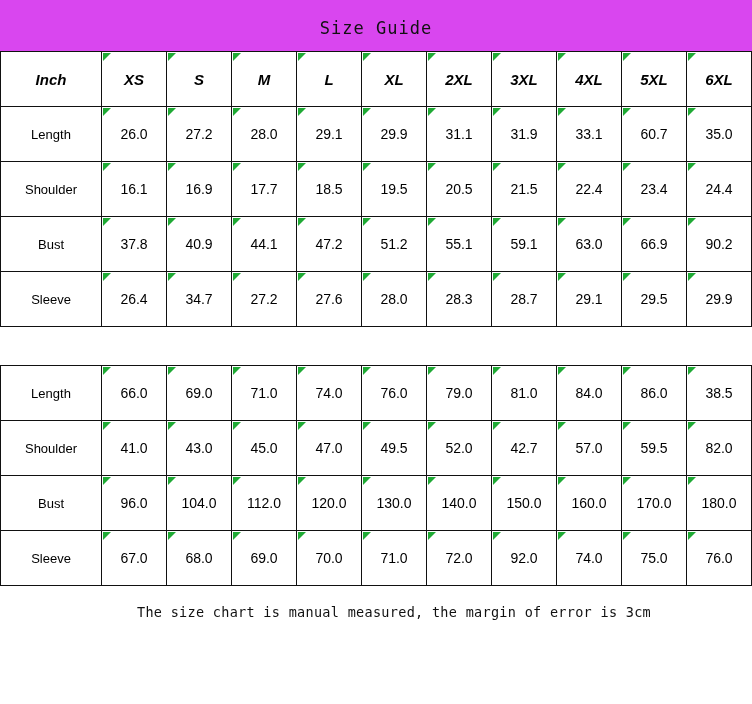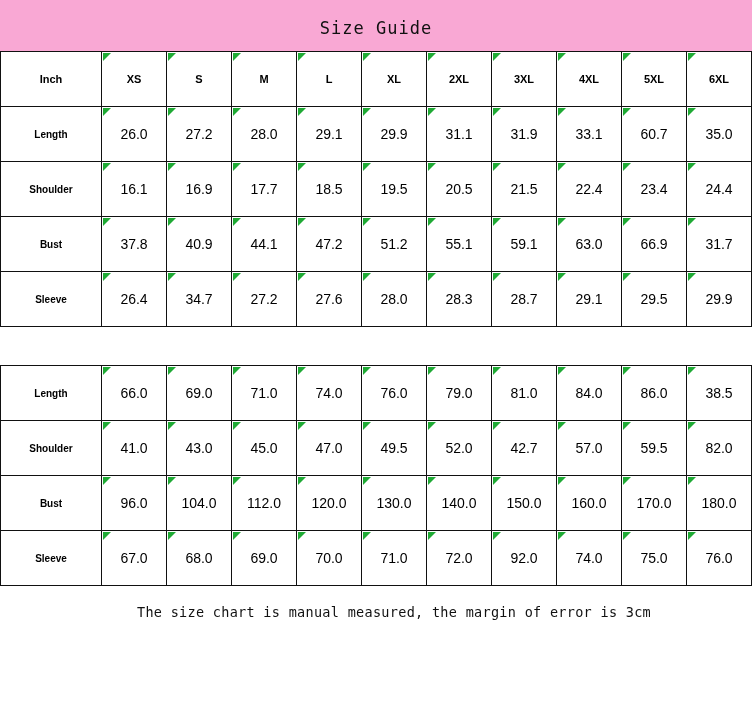--- a/index.html
+++ b/index.html
@@ -11,21 +11,21 @@
     width: 752px;
     height: 704px;
     font-family: "Liberation Sans", sans-serif;
     color: #000000;
     overflow: hidden;
   }
   .page {
     position: relative;
     width: 752px;
     height: 576px;
-    background: #f9a8d4;
+    background: #d946ef;
     box-sizing: border-box;
   }
   .title {
     font-family: "DejaVu Sans Mono", monospace;
     font-size: 17px;
     text-align: center;
     letter-spacing: 1px;
     color: #111;
     padding-top: 18px;
     padding-bottom: 13px;
@@ -54,25 +54,26 @@
     width: 0;
     height: 0;
     border-top: 8px solid #1faa35;
     border-right: 8px solid transparent;
   }
   table.size-table td.nomark::before {
     display: none;
   }
   table.size-table tr.header-row td {
     font-weight: bold;
-    font-size: 11px;
+    font-size: 15px;
+    font-style: italic;
   }
   table.size-table td.rowhead {
-    font-weight: bold;
-    font-size: 10px;
+    font-weight: normal;
+    font-size: 13px;
   }
   table.size-table td.unit-head {
     font-weight: bold;
     font-size: 15px;
   }
   
   col.c0 { width: 101px; }
   col.cx { width: 65px; }
   .spacer {
     height: 38px;
@@ -156,21 +157,21 @@
         <td class="rowhead nomark">Bust</td>
         <td>37.8</td>
         <td>40.9</td>
         <td>44.1</td>
         <td>47.2</td>
         <td>51.2</td>
         <td>55.1</td>
         <td>59.1</td>
         <td>63.0</td>
         <td>66.9</td>
-        <td>31.7</td>
+        <td>90.2</td>
       </tr>
 
       <tr>
         <td class="rowhead nomark">Sleeve</td>
         <td>26.4</td>
         <td>34.7</td>
         <td>27.2</td>
         <td>27.6</td>
         <td>28.0</td>
         <td>28.3</td>

